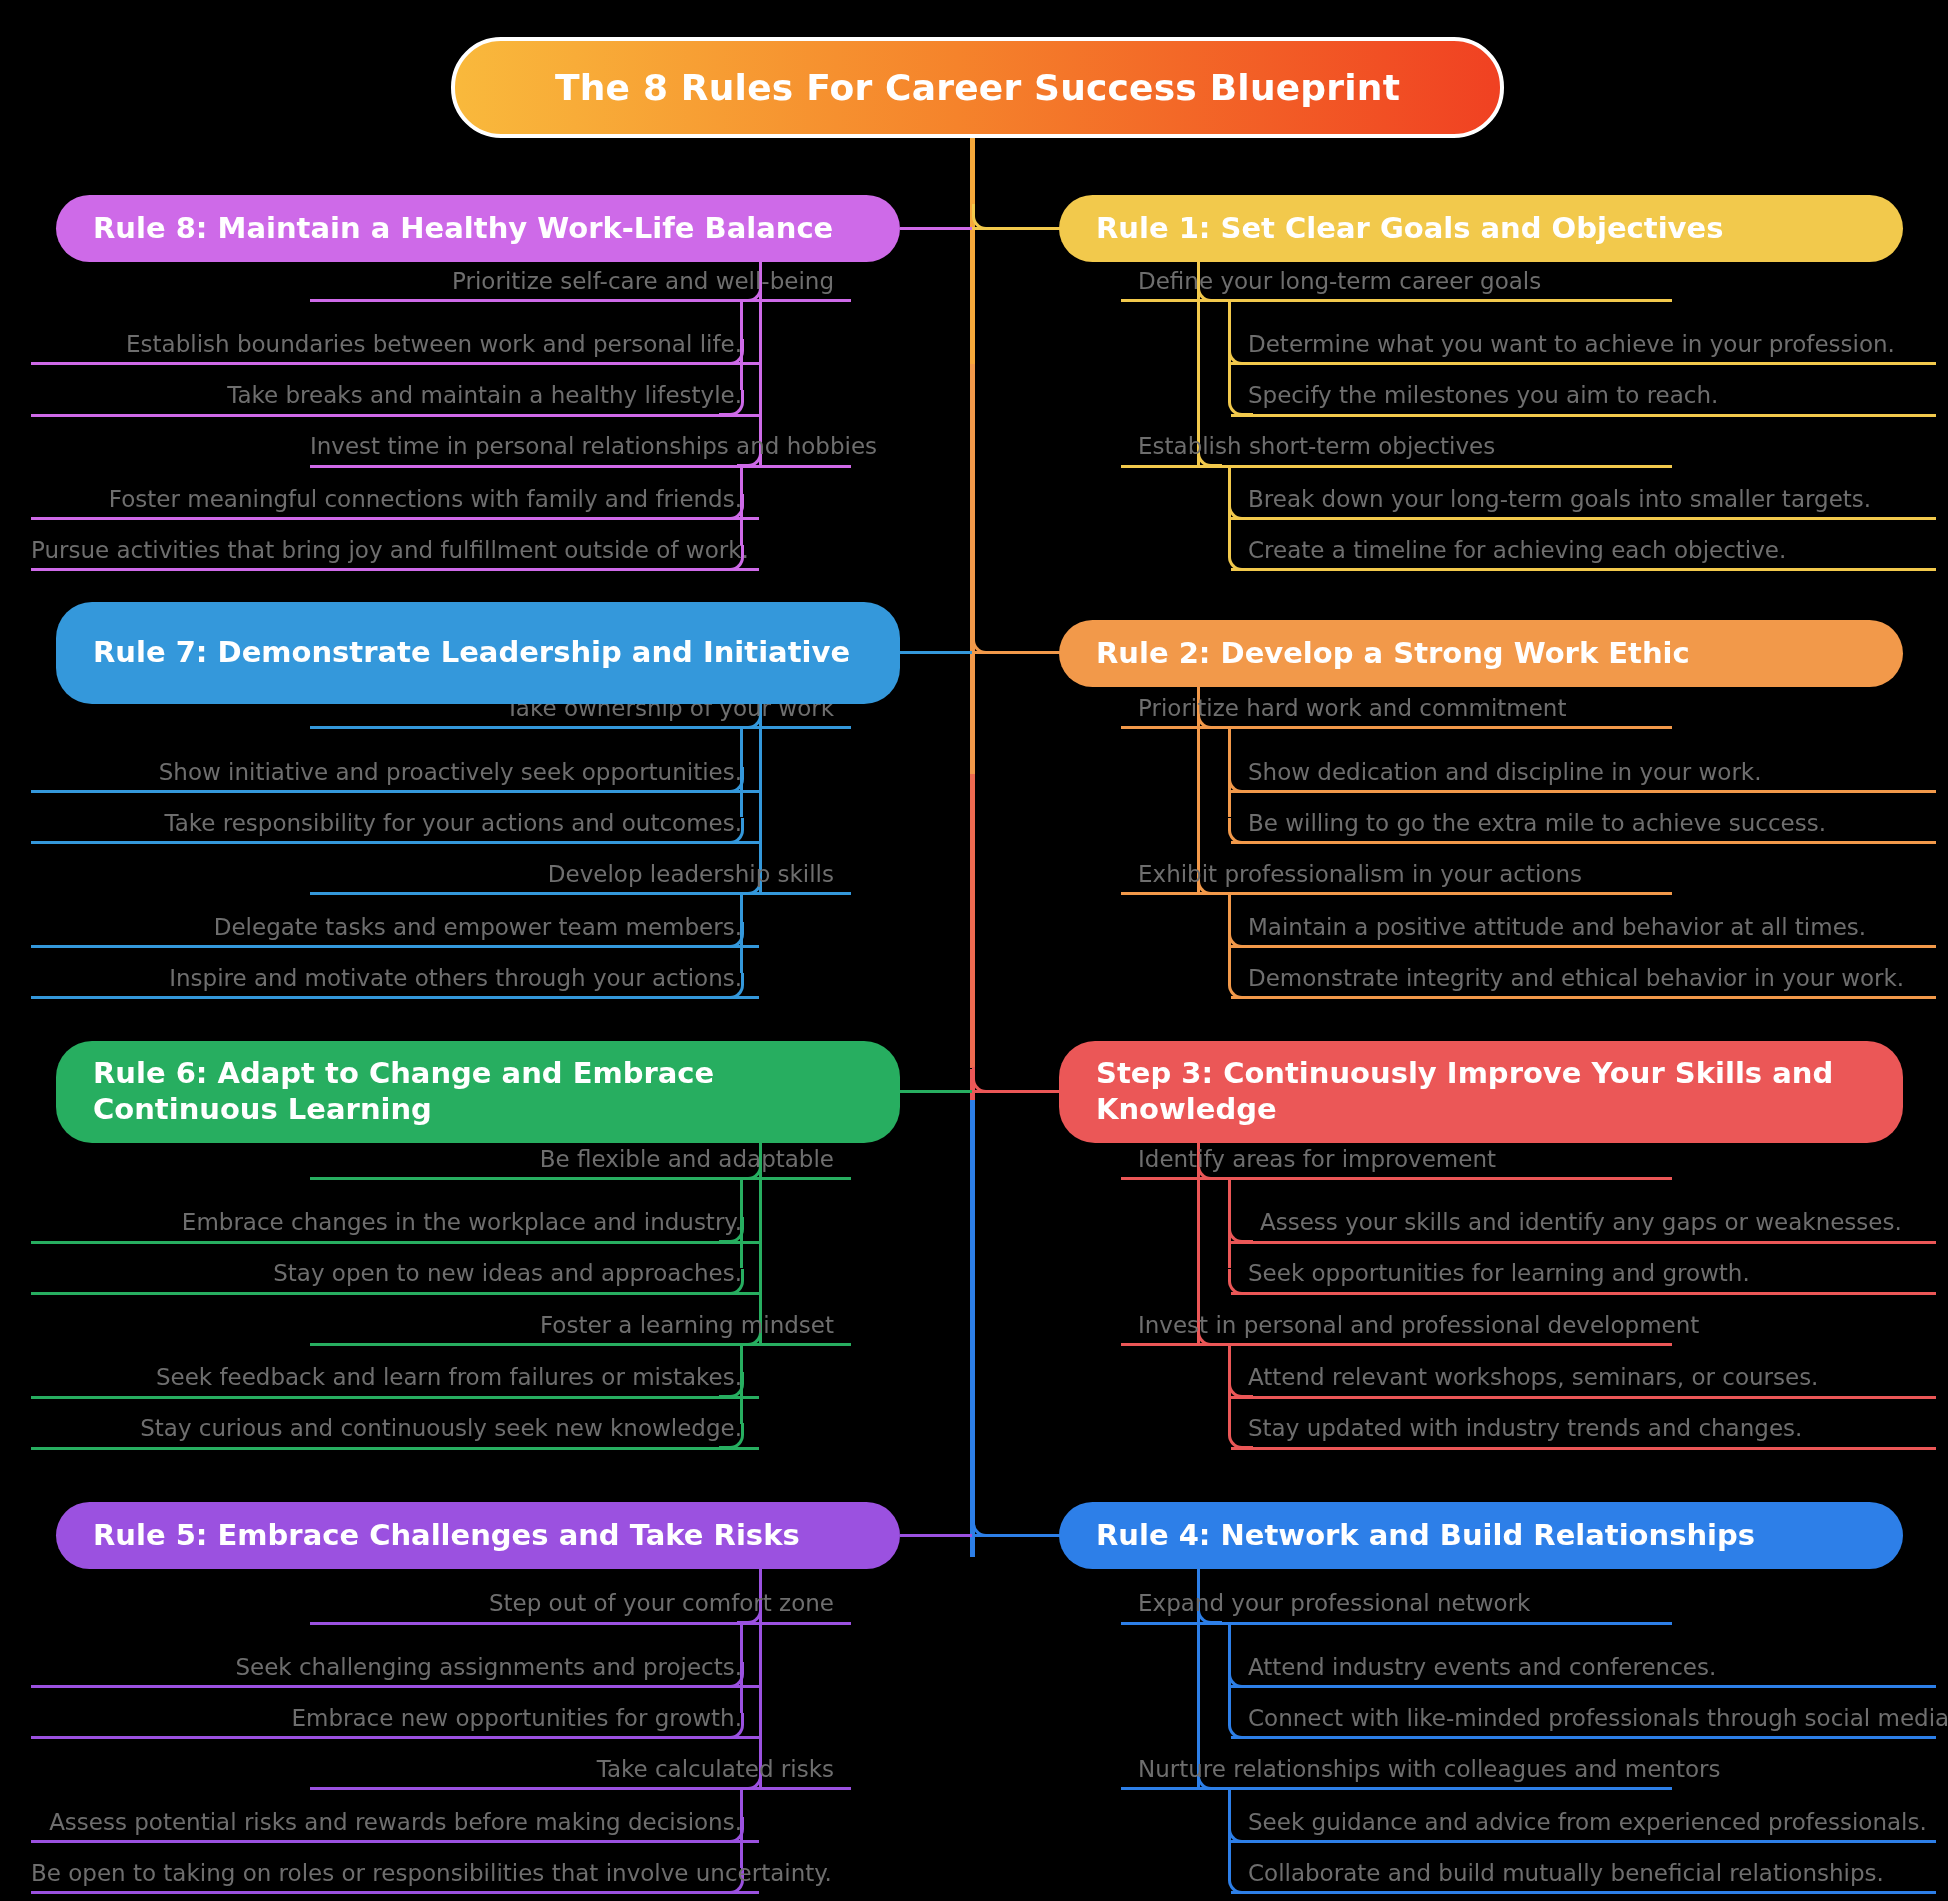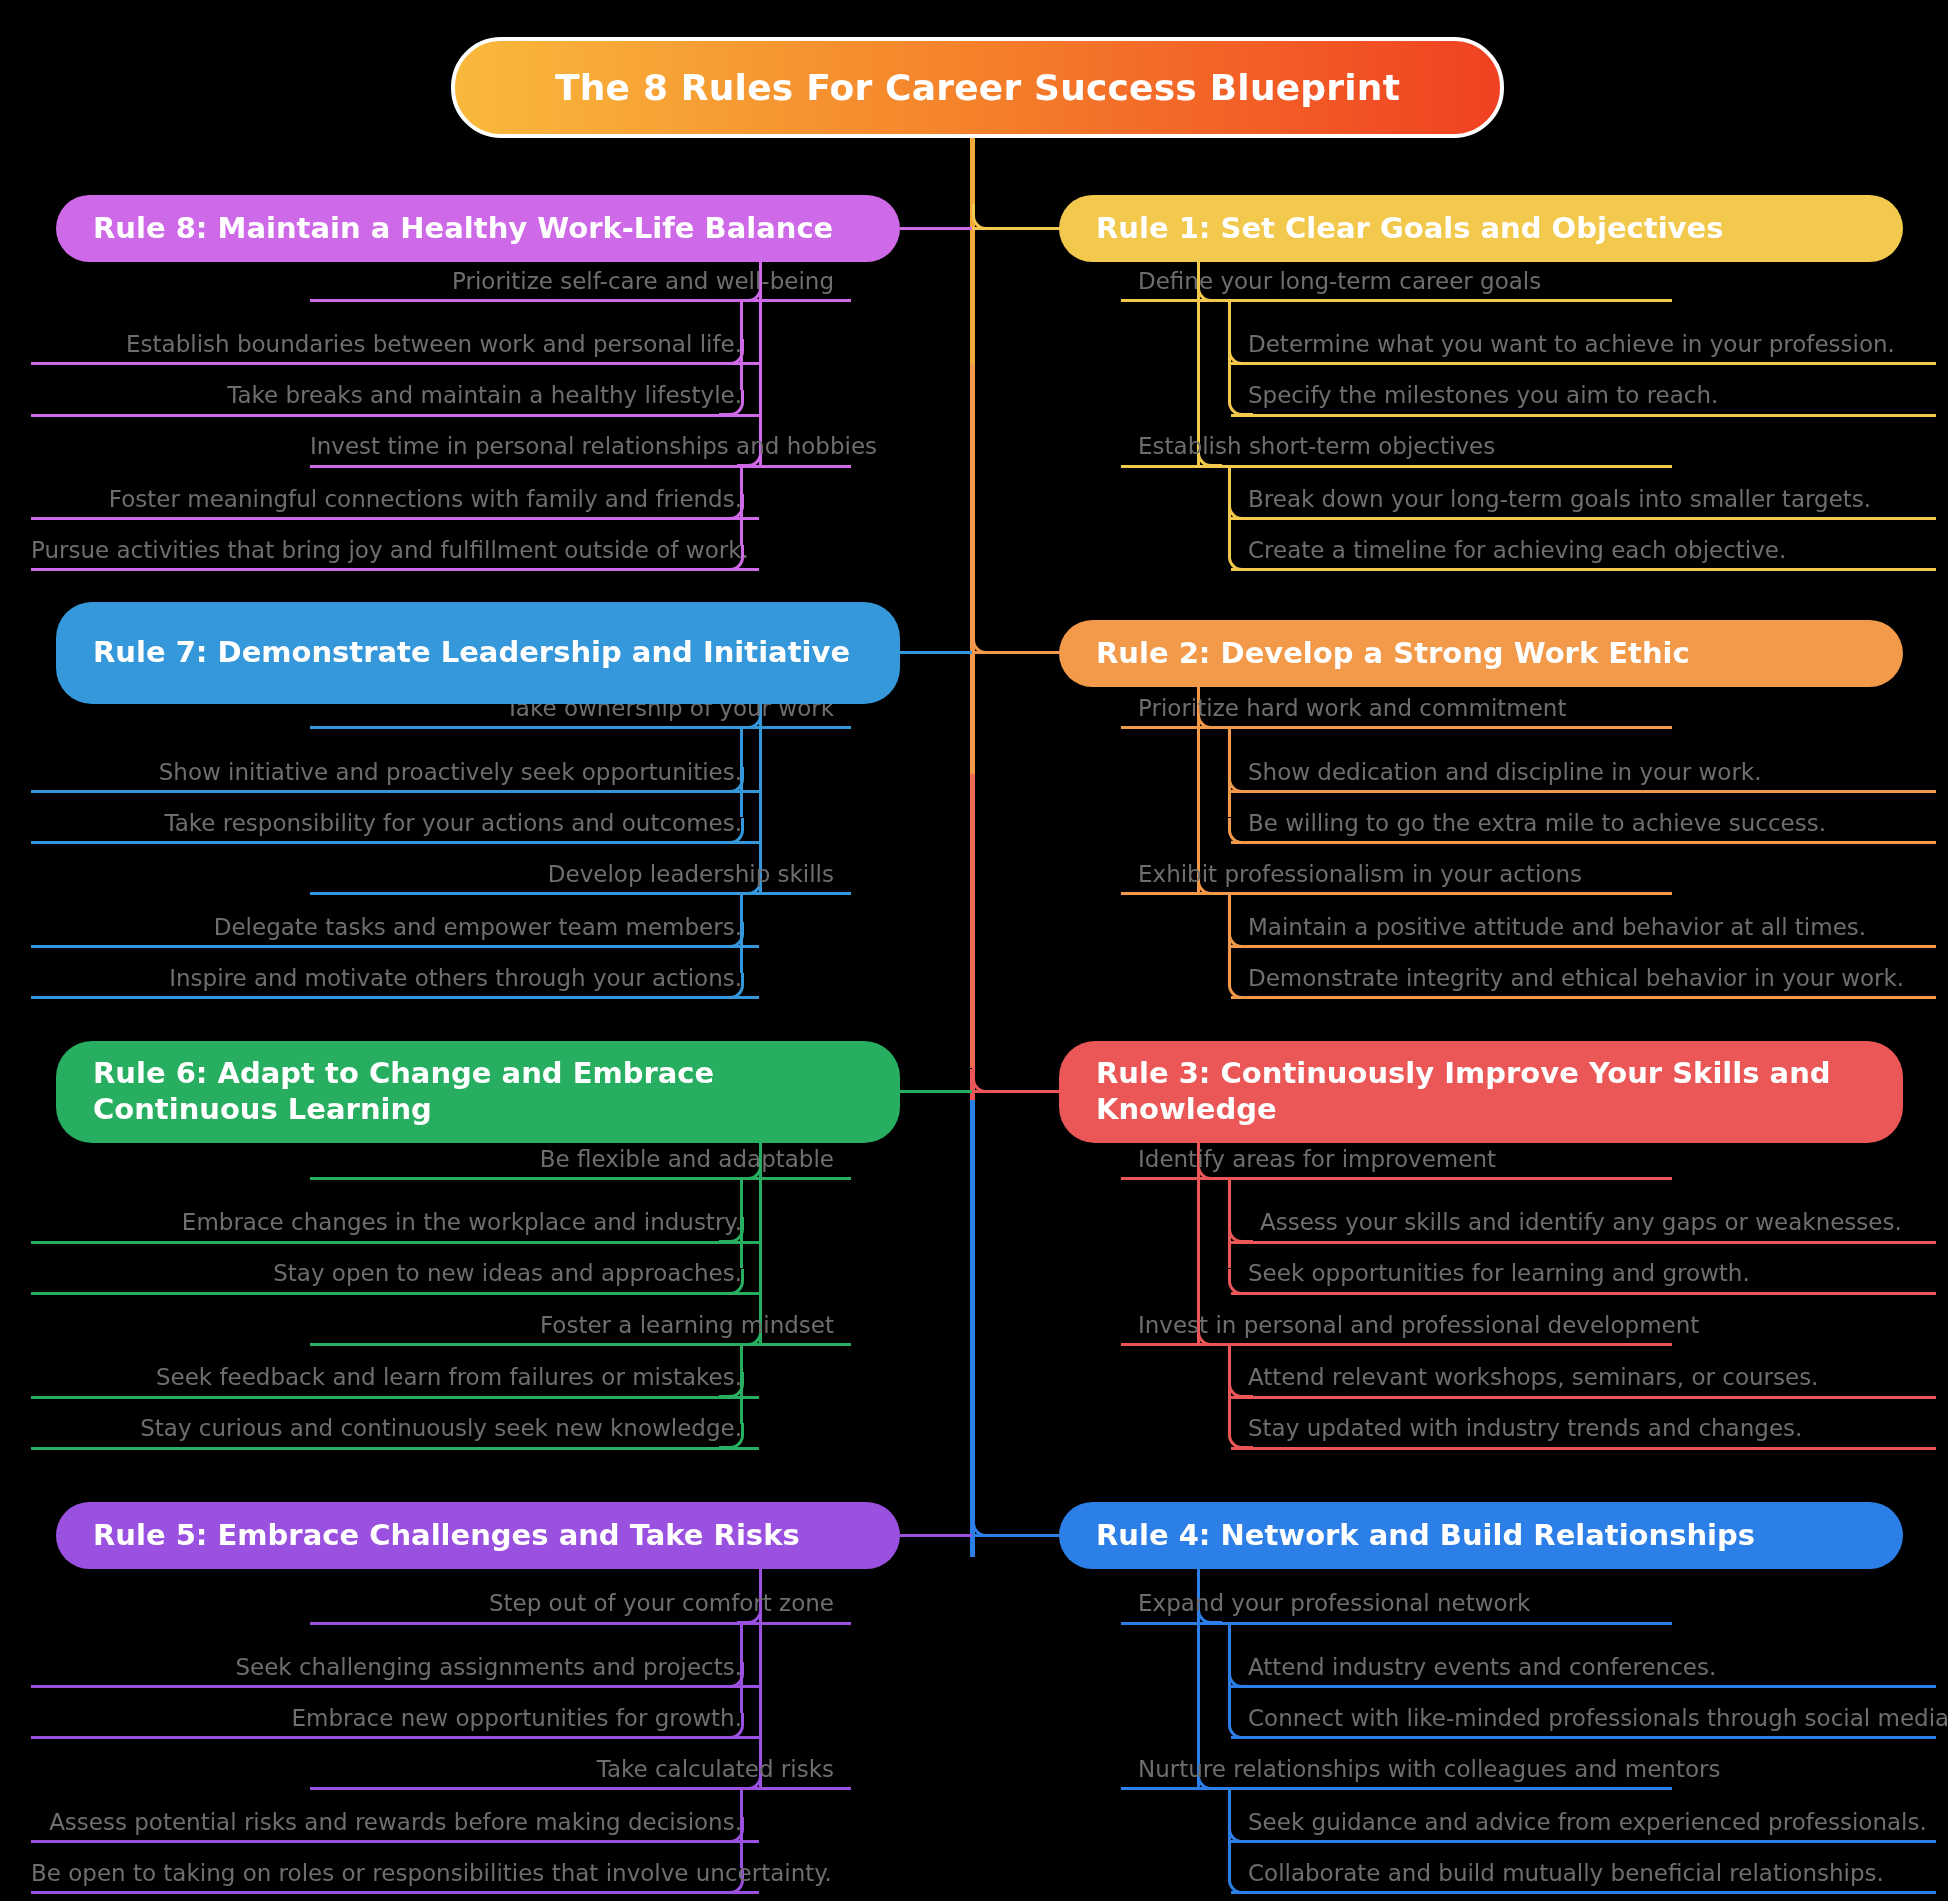--- a/index.html
+++ b/index.html
@@ -160,21 +160,21 @@
       <div class="elbow" style="left:1228px;top:922px;width:25px;height:26px;border-left:3.1px solid #F2994A;border-bottom:3.1px solid #F2994A;border-bottom-left-radius:14px;"></div>
       <div class="leaf r" style="left:1231px;top:905px;width:705px;height:40px;">
         <span class="lt">Maintain a positive attitude and behavior at all times.</span>
       </div>
       <div class="ul" style="left:1231px;top:996px;width:705px;background:#F2994A;"></div>
       <div class="elbow" style="left:1228px;top:973px;width:25px;height:26px;border-left:3.1px solid #F2994A;border-bottom:3.1px solid #F2994A;border-bottom-left-radius:14px;"></div>
       <div class="leaf r" style="left:1231px;top:956px;width:705px;height:40px;text-align:right;">
         <span class="lt">Demonstrate integrity and ethical behavior in your work.</span>
       </div>
       <div class="node right" style="left:1059px;top:1041px;width:844px;height:102px;background:#EB5757;">
-        <span class="nt">Rule 3: Continuously Improve Your Skills and Knowledge</span>
+        <span class="nt">Step 3: Continuously Improve Your Skills and Knowledge</span>
       </div>
       <div class="vline" style="left:1197px;top:1143px;height:200px;background:#EB5757;"></div>
       <div class="ul" style="left:1121px;top:1177px;width:551px;background:#EB5757;"></div>
       <div class="elbow" style="left:1197px;top:1154px;width:25px;height:26px;border-left:3.1px solid #EB5757;border-bottom:3.1px solid #EB5757;border-bottom-left-radius:14px;"></div>
       <div class="leaf r" style="left:1121px;top:1137px;width:551px;height:40px;align-items:flex-end;">
         <span class="lt">Identify areas for improvement</span>
       </div>
       <div class="vline" style="left:1228px;top:1177px;height:91px;background:#EB5757;"></div>
       <div class="ul" style="left:1231px;top:1241px;width:705px;background:#EB5757;"></div>
       <div class="elbow" style="left:1228px;top:1217px;width:25px;height:26px;border-left:3.1px solid #EB5757;border-bottom:3.1px solid #EB5757;border-bottom-left-radius:14px;"></div>

